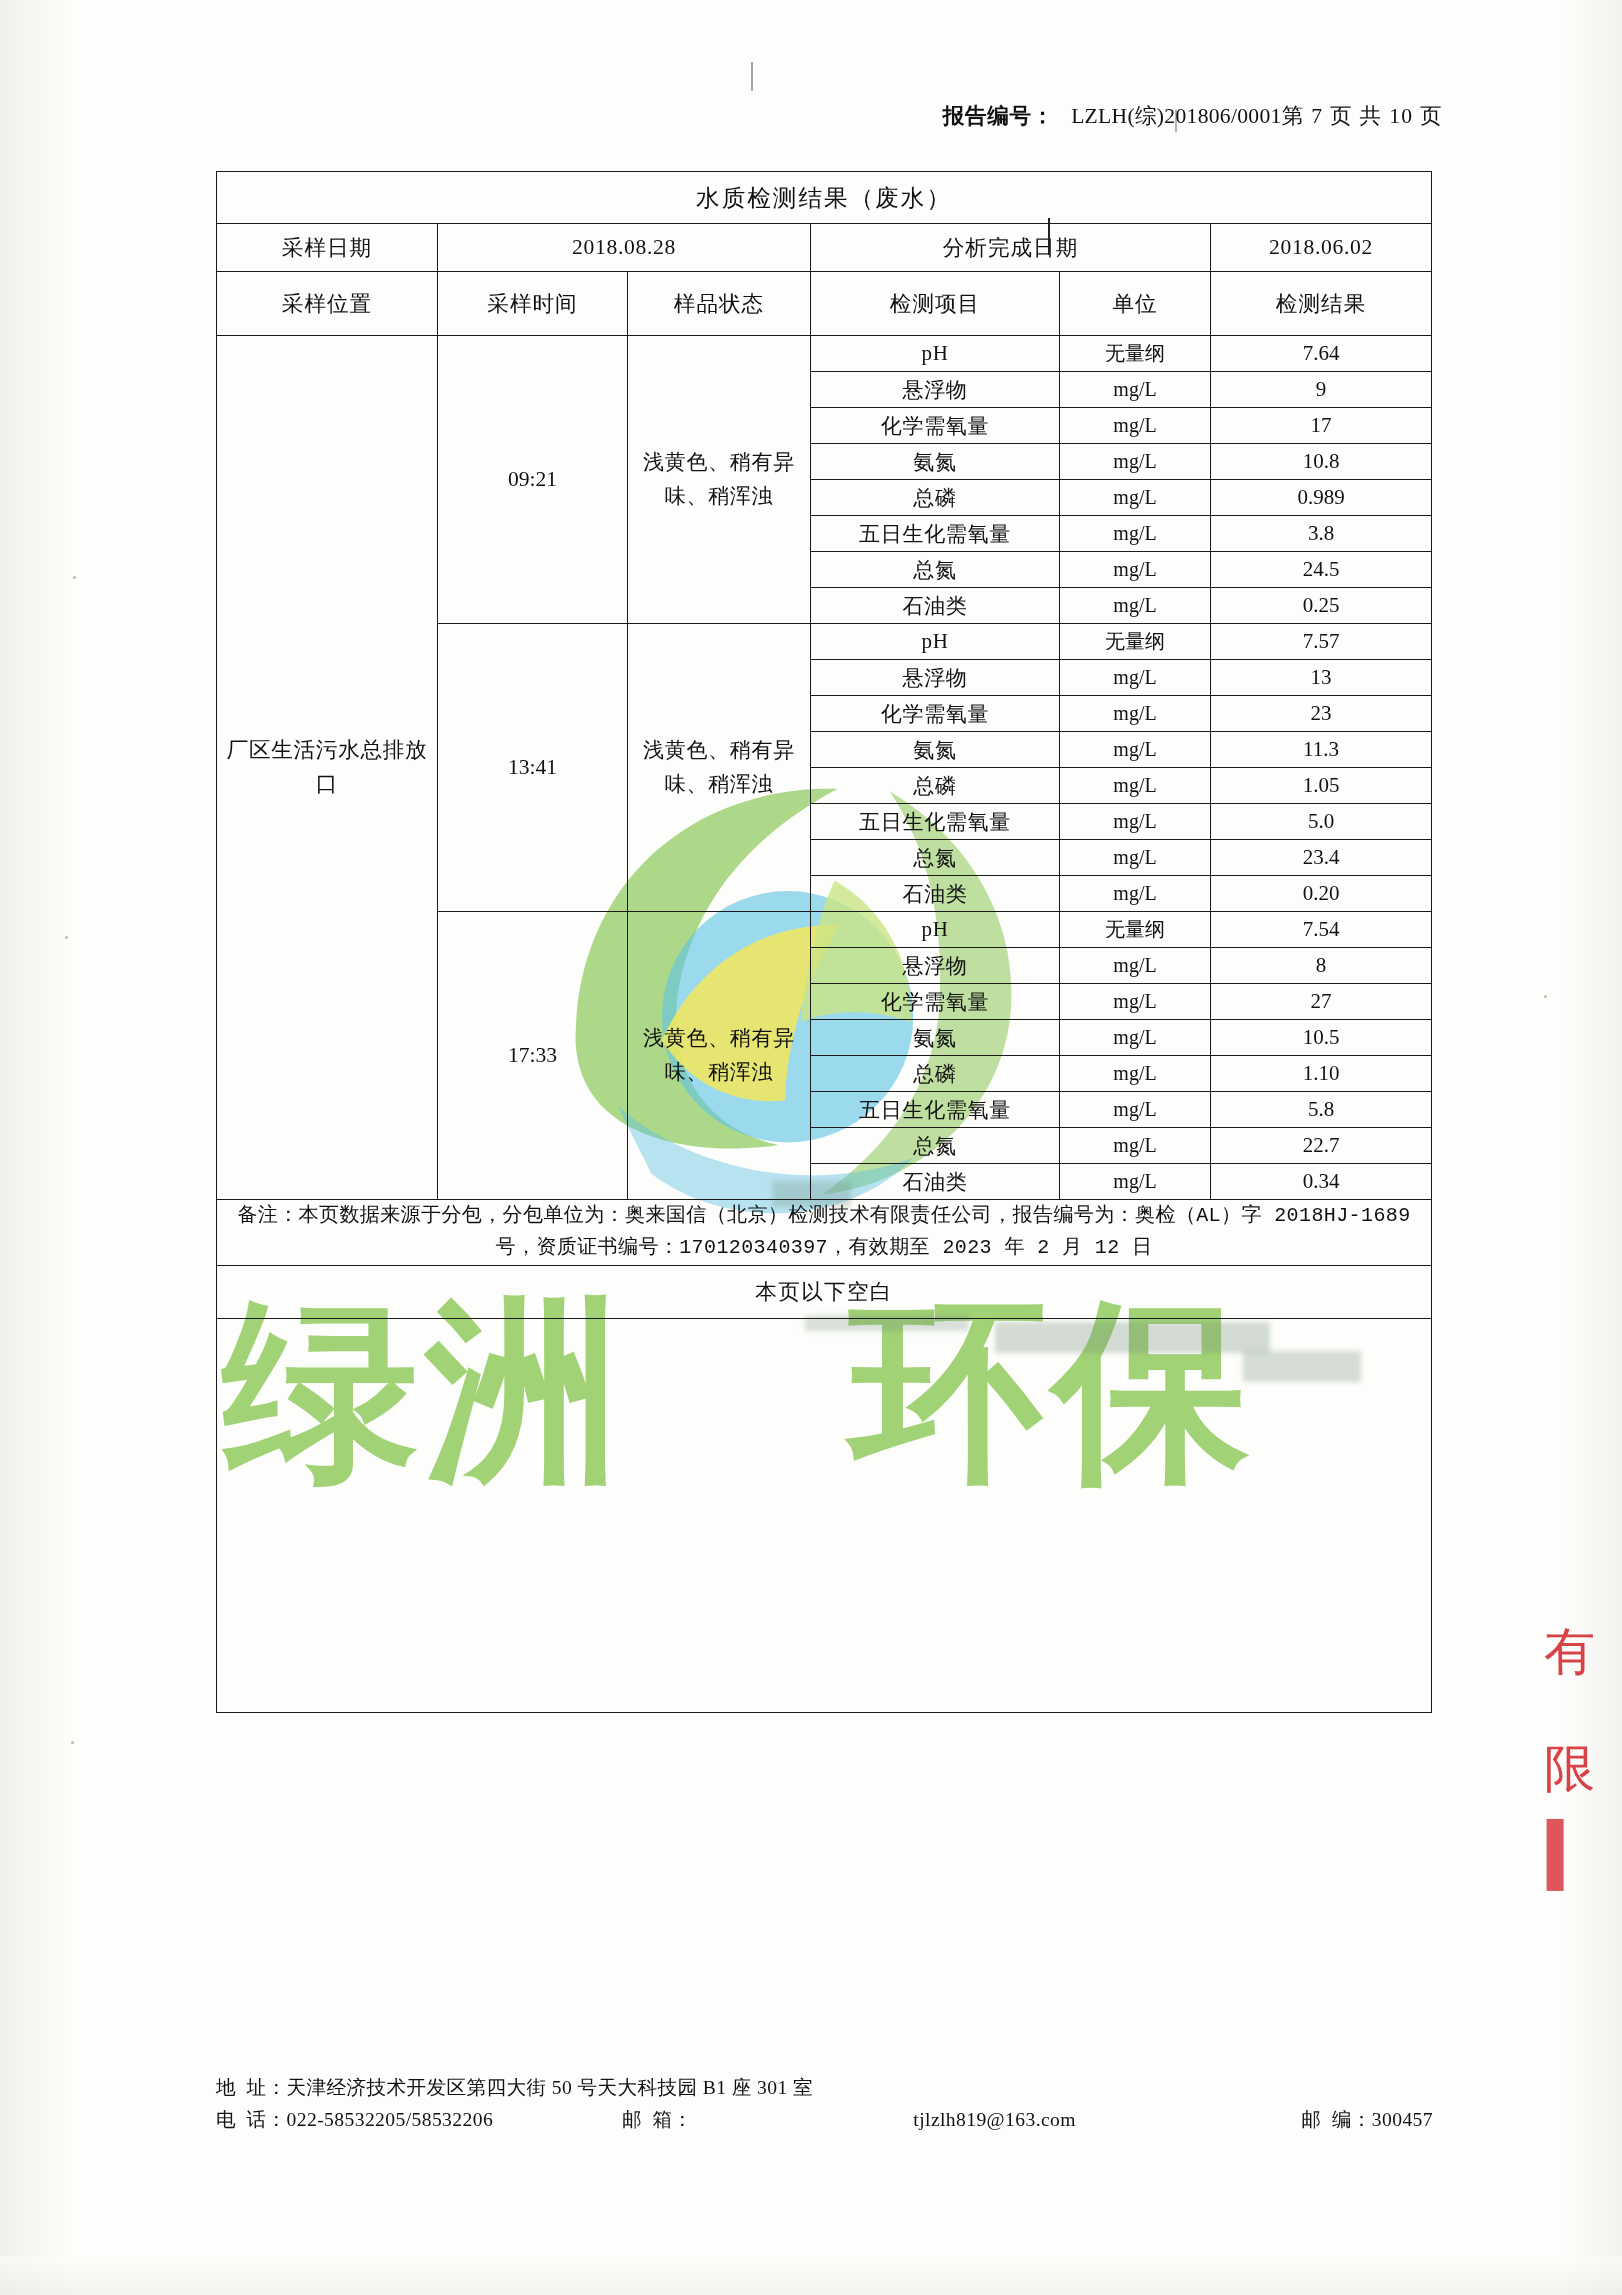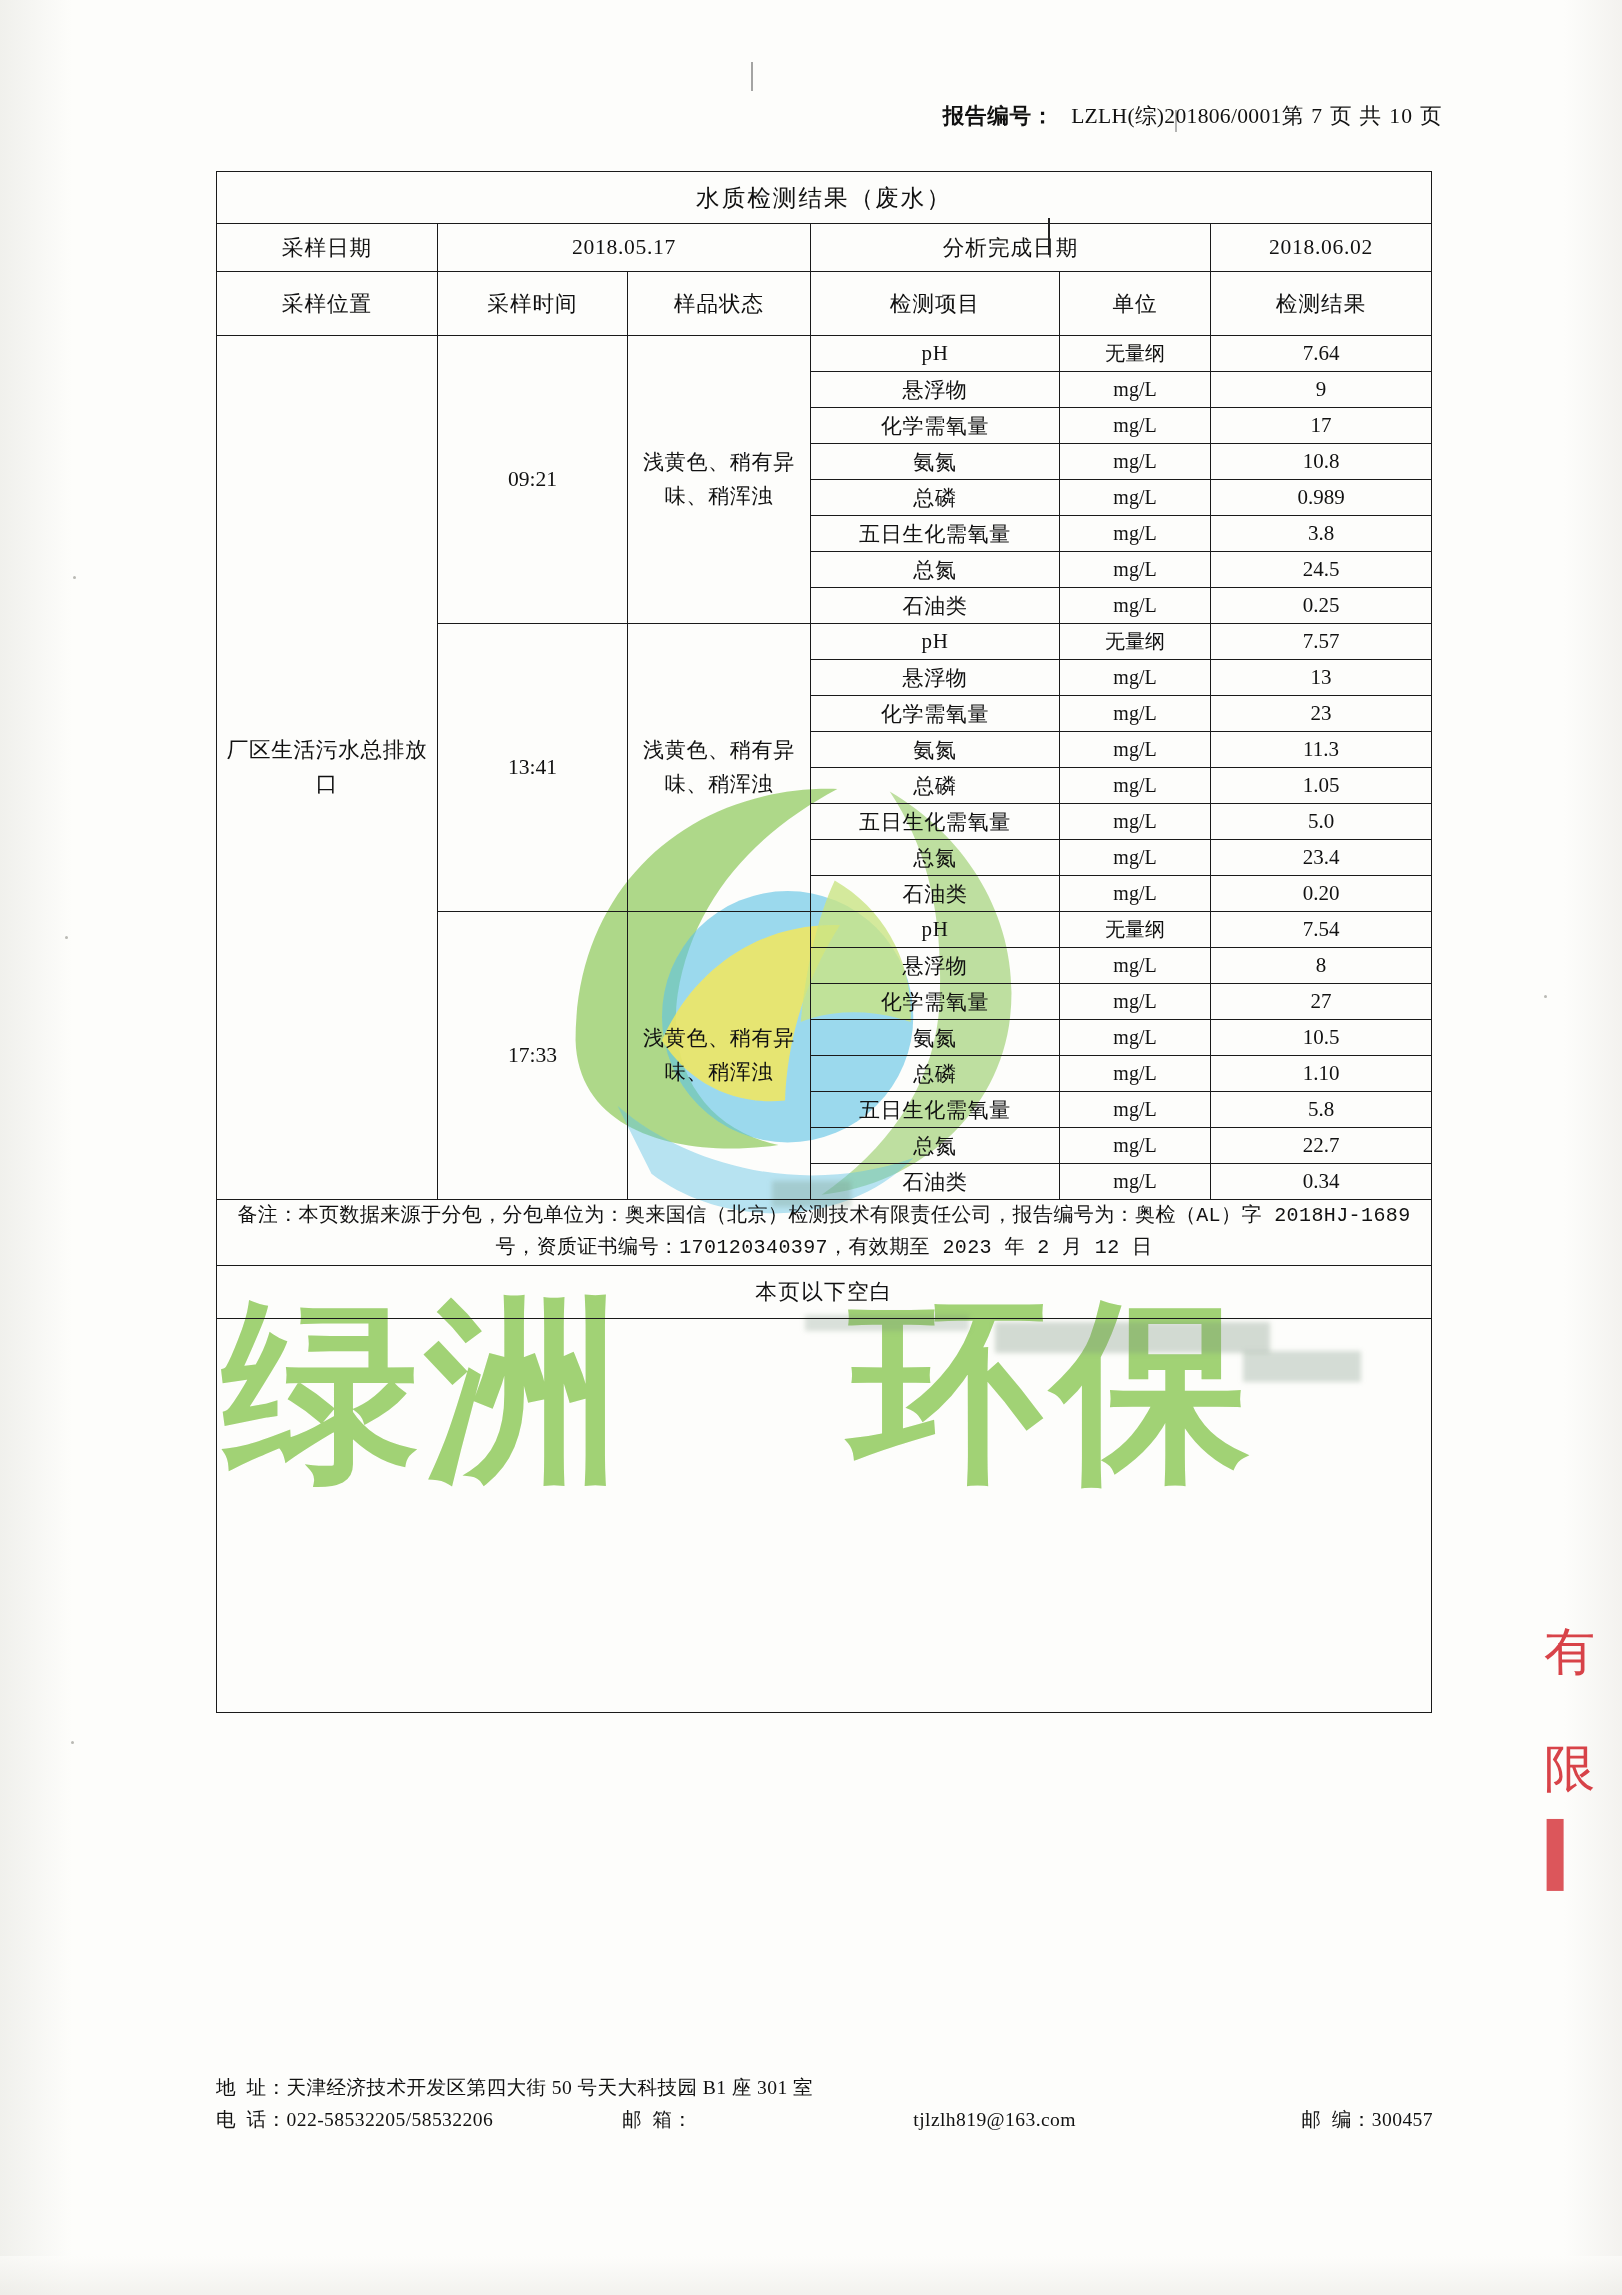--- a/index.html
+++ b/index.html
@@ -303,21 +303,21 @@
         <col style="width:249px">
         <col style="width:151px">
         <col style="width:221px">
       </colgroup>
       <tbody>
         <tr>
           <td class="title-cell" colspan="6">水质检测结果（废水）</td>
         </tr>
         <tr>
           <td class="hdr">采样日期</td>
-          <td class="date-val" colspan="2">2018.05.17</td>
+          <td class="date-val" colspan="2">2018.08.28</td>
           <td class="hdr" colspan="2">分析完成日期</td>
           <td class="date-val">2018.06.02</td>
         </tr>
         <tr>
           <td class="hdr2">采样位置</td>
           <td class="hdr2">采样时间</td>
           <td class="hdr2">样品状态</td>
           <td class="hdr2">检测项目</td>
           <td class="hdr2">单位</td>
           <td class="hdr2">检测结果</td>

